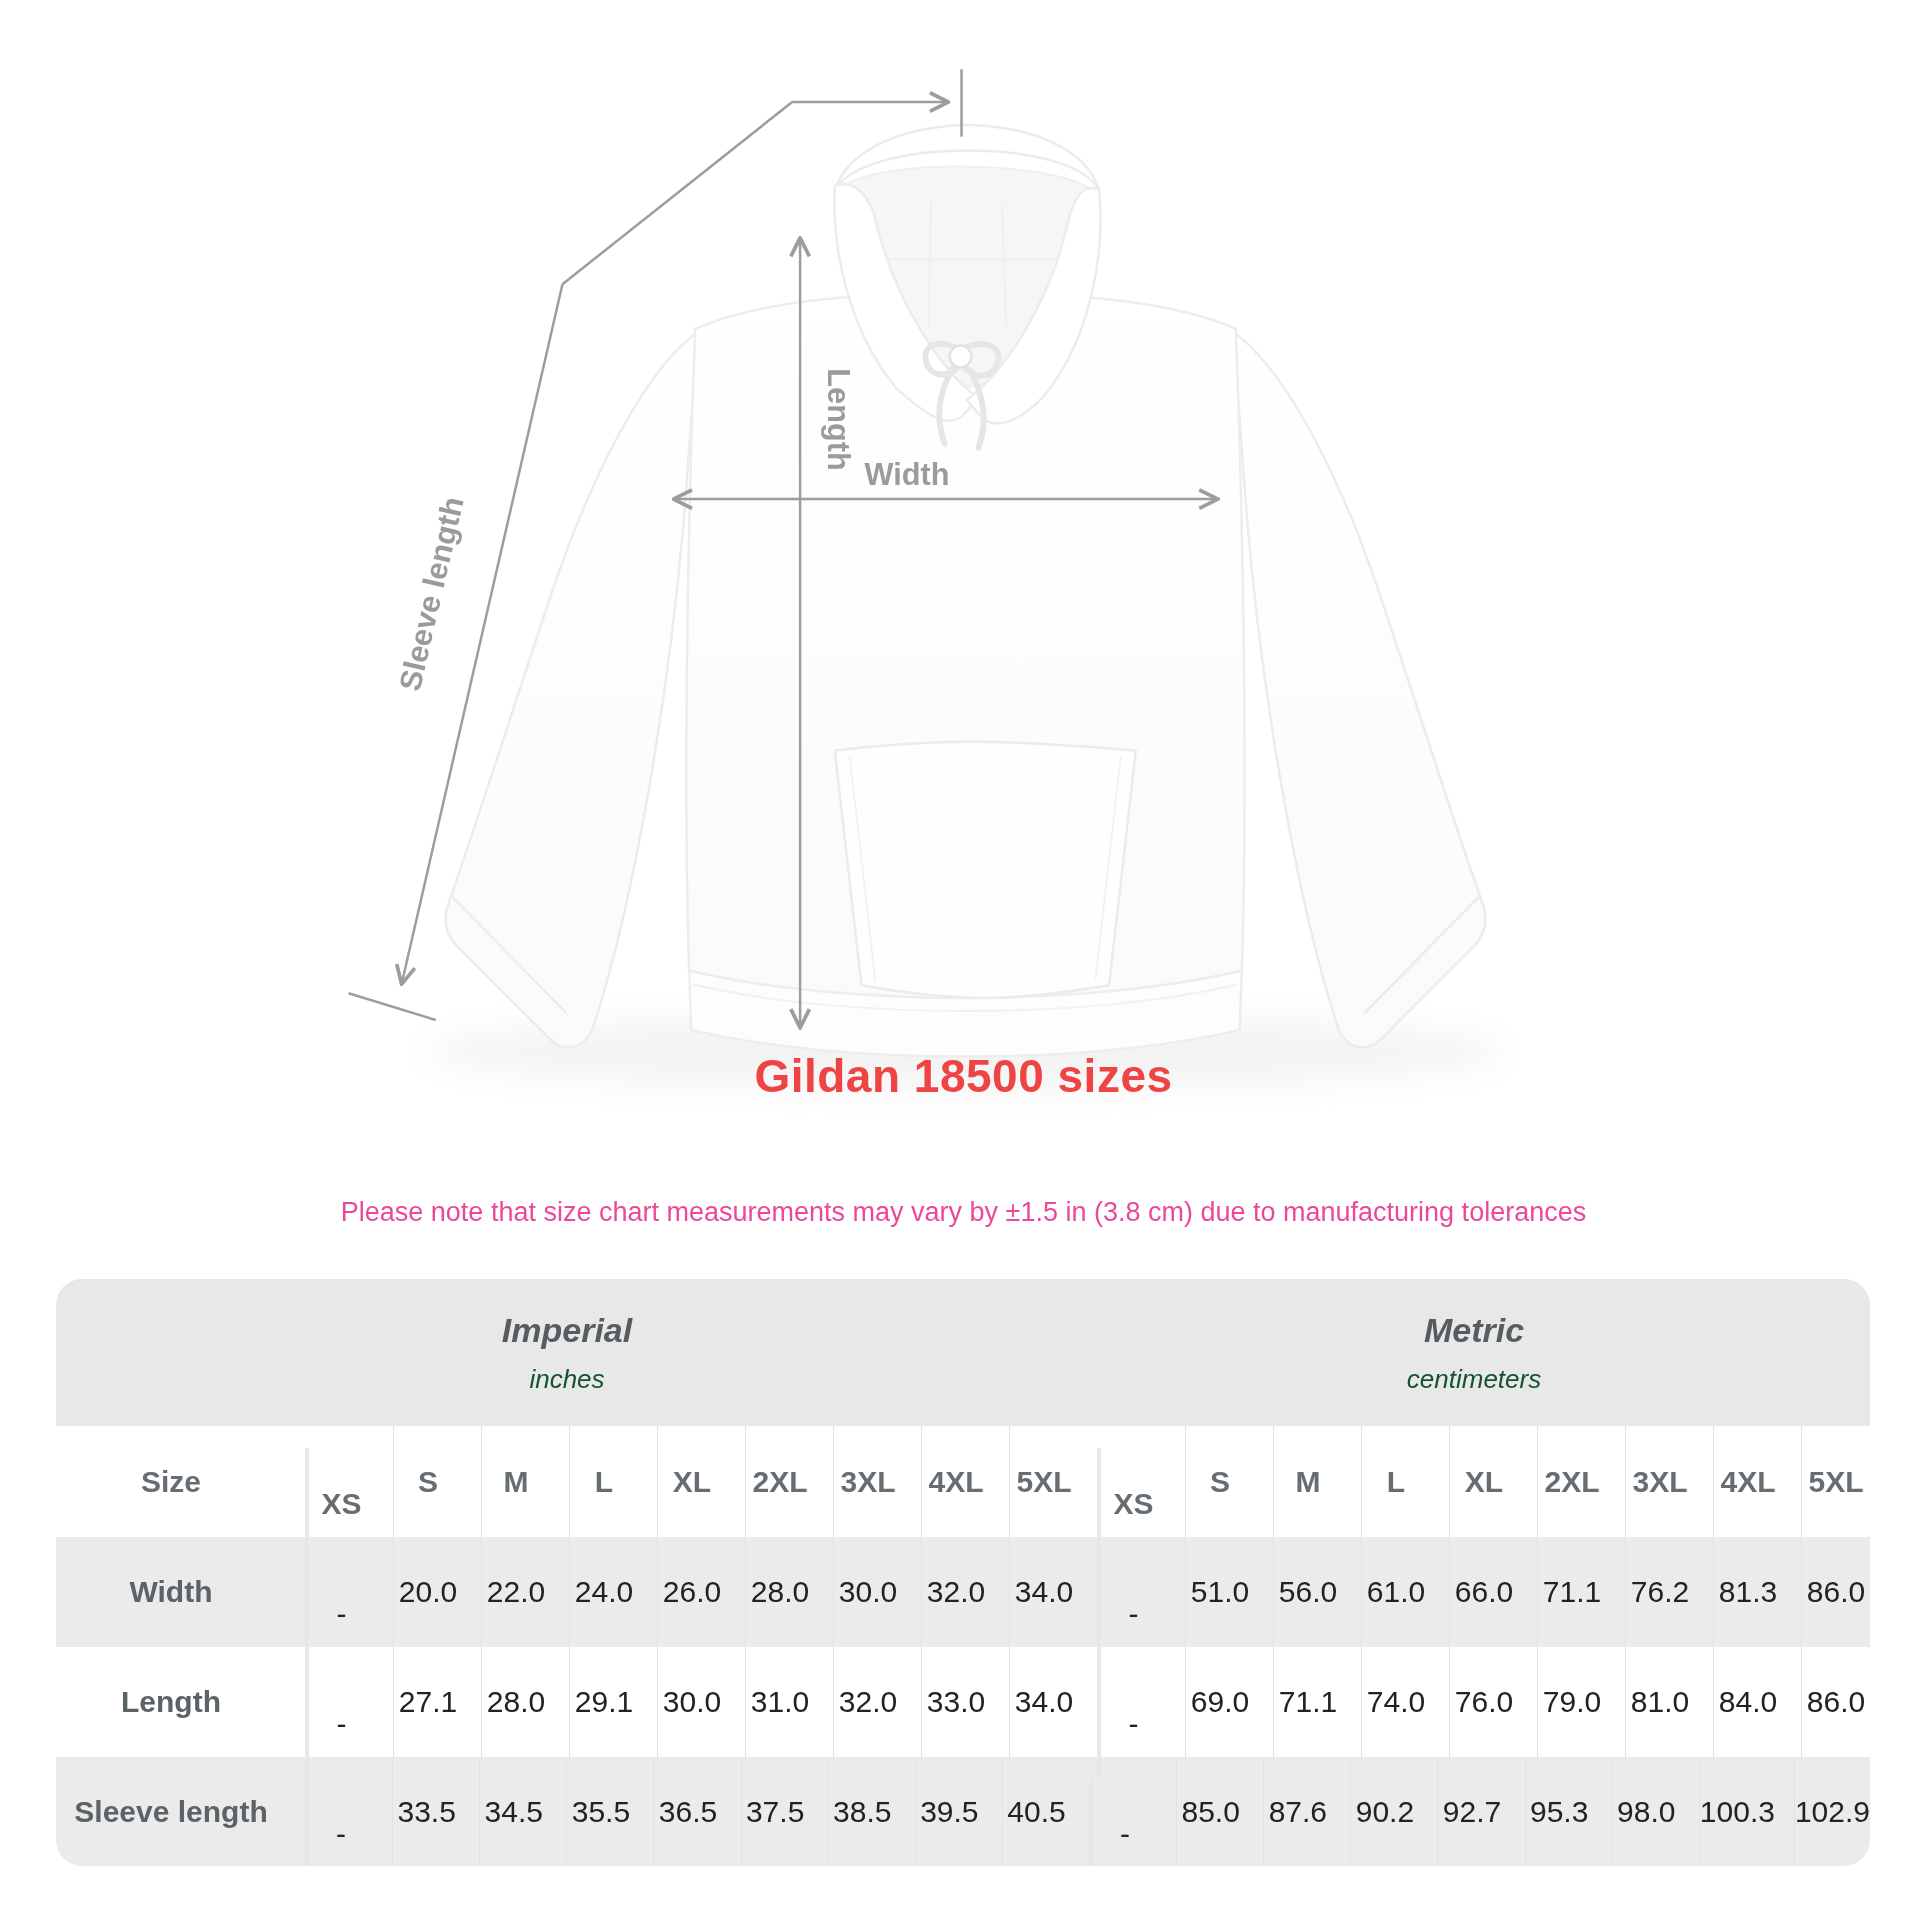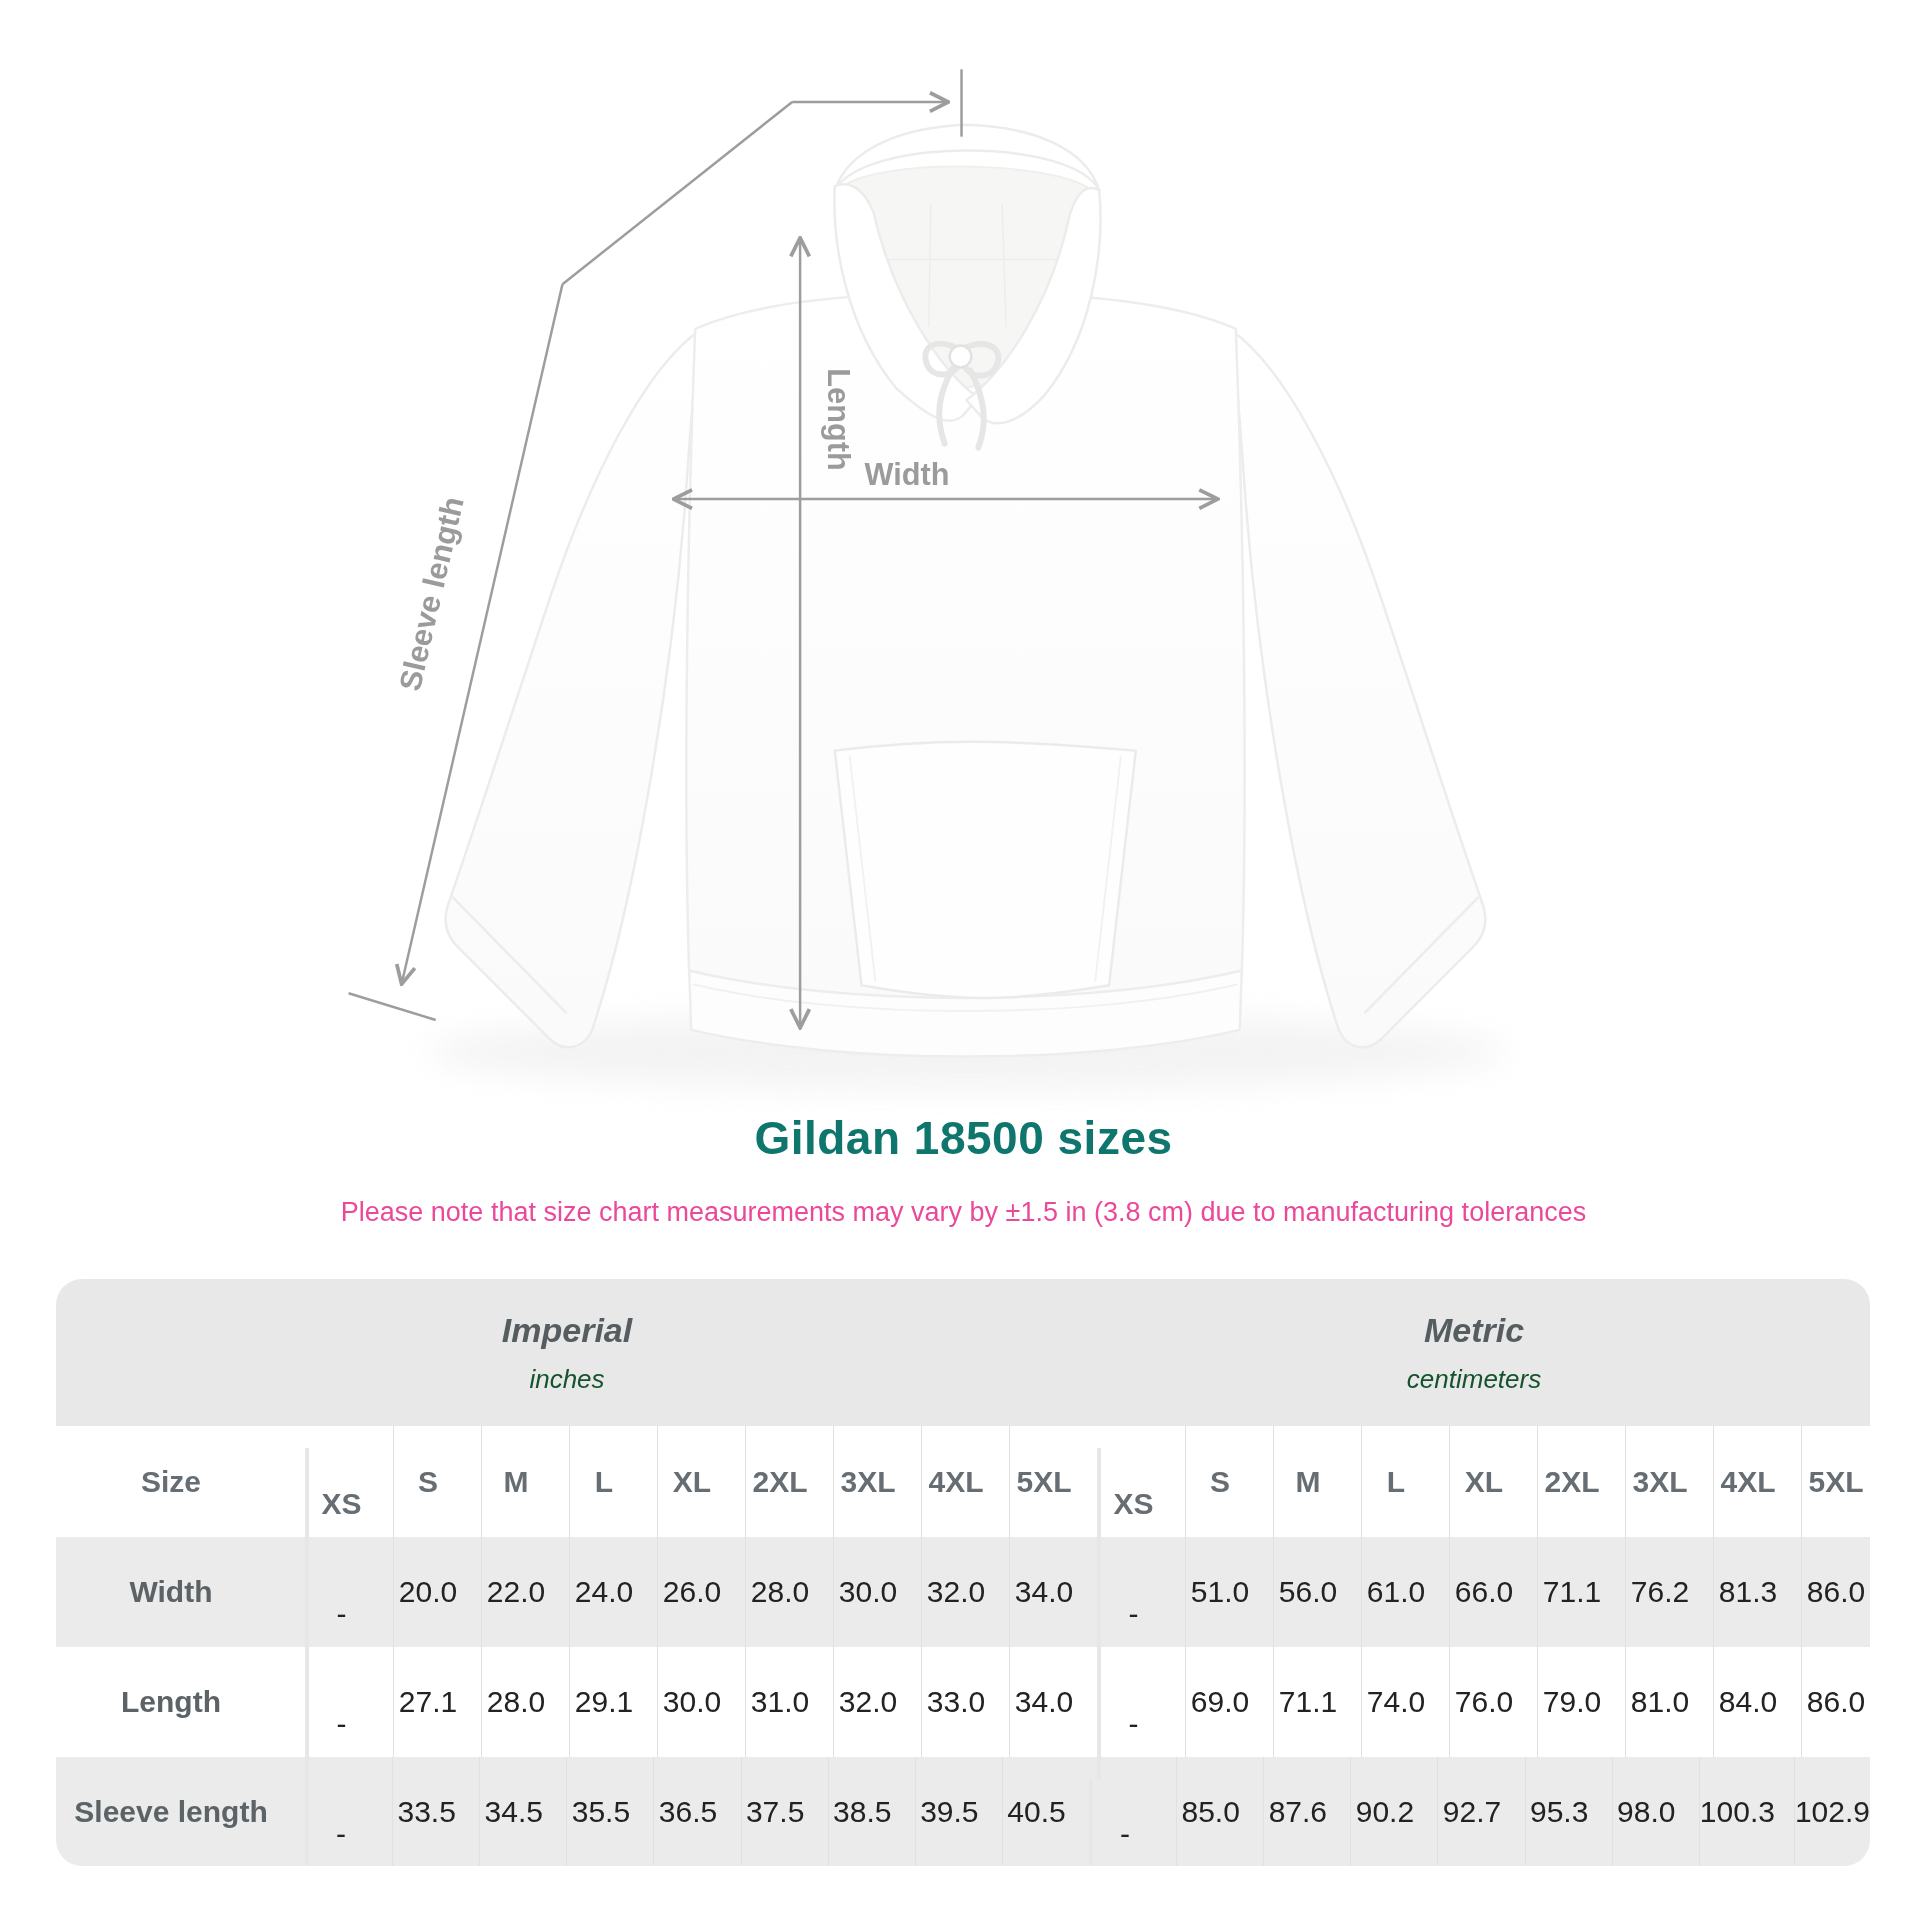--- a/index.html
+++ b/index.html
@@ -4,22 +4,22 @@
 <style>
   html,body{margin:0;padding:0;background:#ffffff;}
   #stage{
     position:relative;width:1927px;height:1927px;background:#ffffff;overflow:hidden;
     font-family:"Liberation Sans","DejaVu Sans",sans-serif;
   }
   
   #diagram{position:absolute;left:0;top:0;width:1927px;height:1119px;}
   
   .title{
-    position:absolute;left:0;top:1111px;width:1927px;text-align:center;
-    font-size:46px;font-weight:bold;color:#0f766e;letter-spacing:0.5px;
+    position:absolute;left:0;top:1049px;width:1927px;text-align:center;
+    font-size:46px;font-weight:bold;color:#ef4444;letter-spacing:0.5px;
   }
   .subtitle{
     position:absolute;left:0;top:1197px;width:1927px;text-align:center;
     font-size:27px;color:#ec4899;
   }
   
   #size-table{
     position:absolute;left:56px;top:1279px;width:1814px;height:587px;
     border-radius:26px;overflow:hidden;background:#ffffff;
   }

